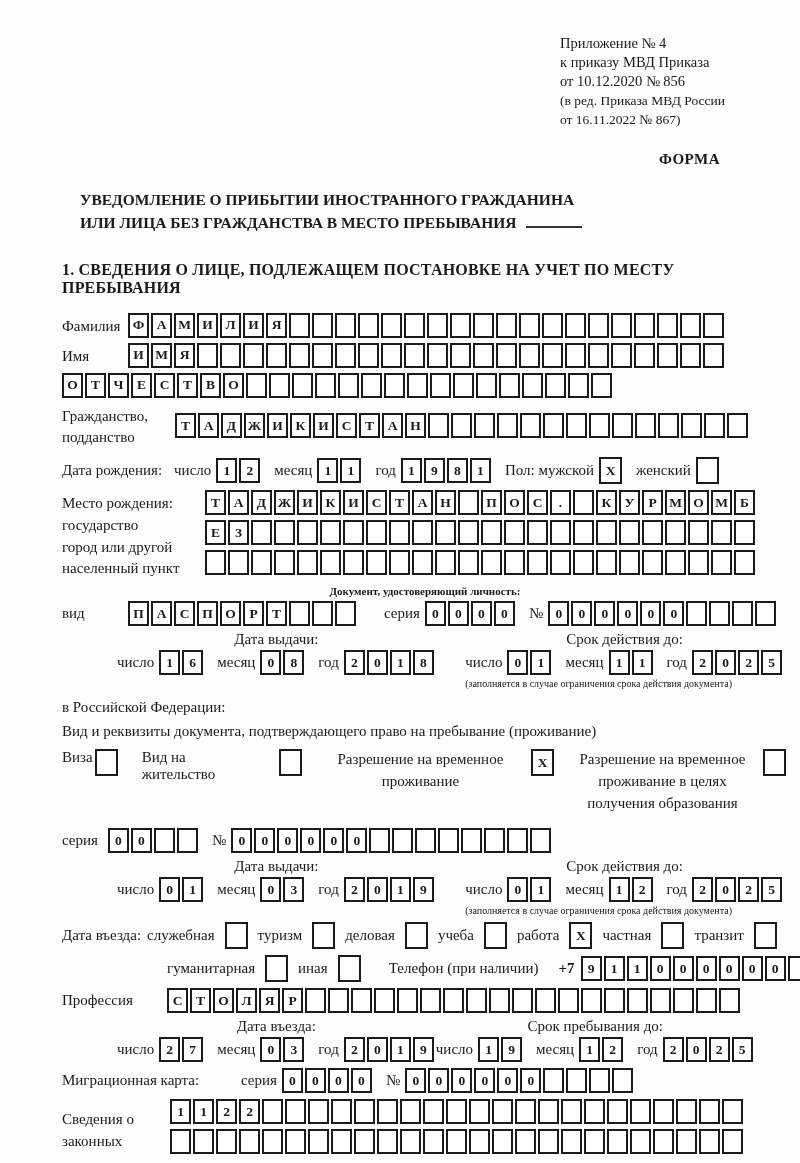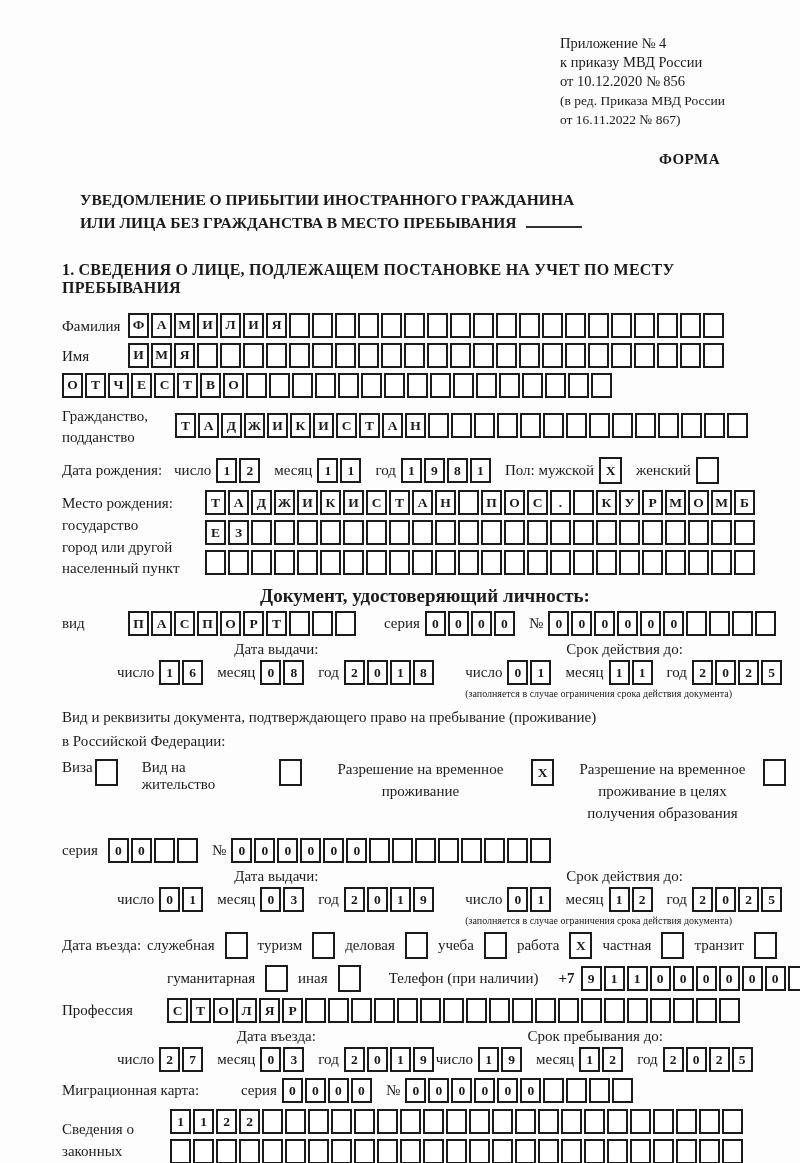--- a/index.html
+++ b/index.html
@@ -17,21 +17,21 @@
   .w66{width:66px;} .w143{width:143px;} .w113{width:113px;} .w105{width:105px;}
   .cells{display:inline-flex;flex:none;}
   .stack .cells{margin-bottom:5px;}
   .cell{display:inline-flex;flex:none;align-items:center;justify-content:center;
         width:17px;height:21px;border:2px solid #1b1b1b;margin-right:2px;background:#fff;
         font-size:13.5px;font-weight:700;font-family:"Liberation Serif",serif;}
   .cb{width:19px;height:23px;}
   .lbl{font-size:15px;margin:0 5px 0 12px;white-space:nowrap;}
   .lbl.first{margin-left:0;}
   .inline{display:flex;align-items:center;flex-wrap:nowrap;}
-  .doc-heading{text-align:center;font-weight:bold;font-size:19px;margin:4px 0 4px 0;}
+  .doc-heading{text-align:center;font-weight:bold;font-size:11px;margin:4px 0 4px 0;}
   .dates{display:flex;margin:2px 0 6px 0;}
   .dg-left{margin-left:55px;}
   .dg-right{margin-left:auto;margin-right:4px;}
   .dhead{text-align:center;font-size:15px;margin-bottom:2px;}
   .dnote{font-size:10px;margin-top:3px;white-space:nowrap;}
   .intro{font-size:15px;line-height:1.6;}
   .opts{display:flex;align-items:flex-start;margin:6px 0 14px 0;}
   .opt{display:flex;align-items:flex-start;margin-right:14px;}
   .opt .olabel{font-size:15px;margin-right:8px;}
   .olabel.c{display:inline-block;text-align:center;line-height:1.45;}
@@ -42,21 +42,21 @@
   .indent105{margin-left:105px;}
   .phone-prefix{font-size:15px;margin:0 6px 0 14px;font-weight:600;}
 </style>
 </head>
 <body>
 
 <div class="page">
 
   <div class="ref-block">
     <div>Приложение № 4</div>
-    <div>к приказу МВД России</div>
+    <div>к приказу МВД Приказа</div>
     <div>от 10.12.2020 № 856</div>
     <div class="amend">(в ред. Приказа МВД России</div>
     <div class="amend">от 16.11.2022 № 867)</div>
   </div>
 
   <div class="forma">ФОРМА</div>
 
   <div class="title">
     <div>УВЕДОМЛЕНИЕ О ПРИБЫТИИ ИНОСТРАННОГО ГРАЖДАНИНА</div>
     <div>
@@ -386,22 +386,22 @@
             <span class="cell">2</span>
             <span class="cell">0</span>
             <span class="cell">2</span>
             <span class="cell">5</span>
           </span>
       </div>
       <div class="dnote">(заполняется в случае ограничения срока действия документа)</div>
     </div>
   </div>
 
+  <div class="intro">в Российской Федерации:</div>
   <div class="intro">Вид и реквизиты документа, подтверждающего право на пребывание (проживание)</div>
-  <div class="intro">в Российской Федерации:</div>
 
   <div class="opts">
     <div class="opt">
       <span class="olabel" style="margin-right:2px">Виза</span>
       <span class="cell cb"></span>
     </div>
     <div class="opt">
       <span class="olabel" style="margin-left:8px">Вид на жительство</span>
       <span class="cell cb" style="margin-left:12px"></span>
     </div>

